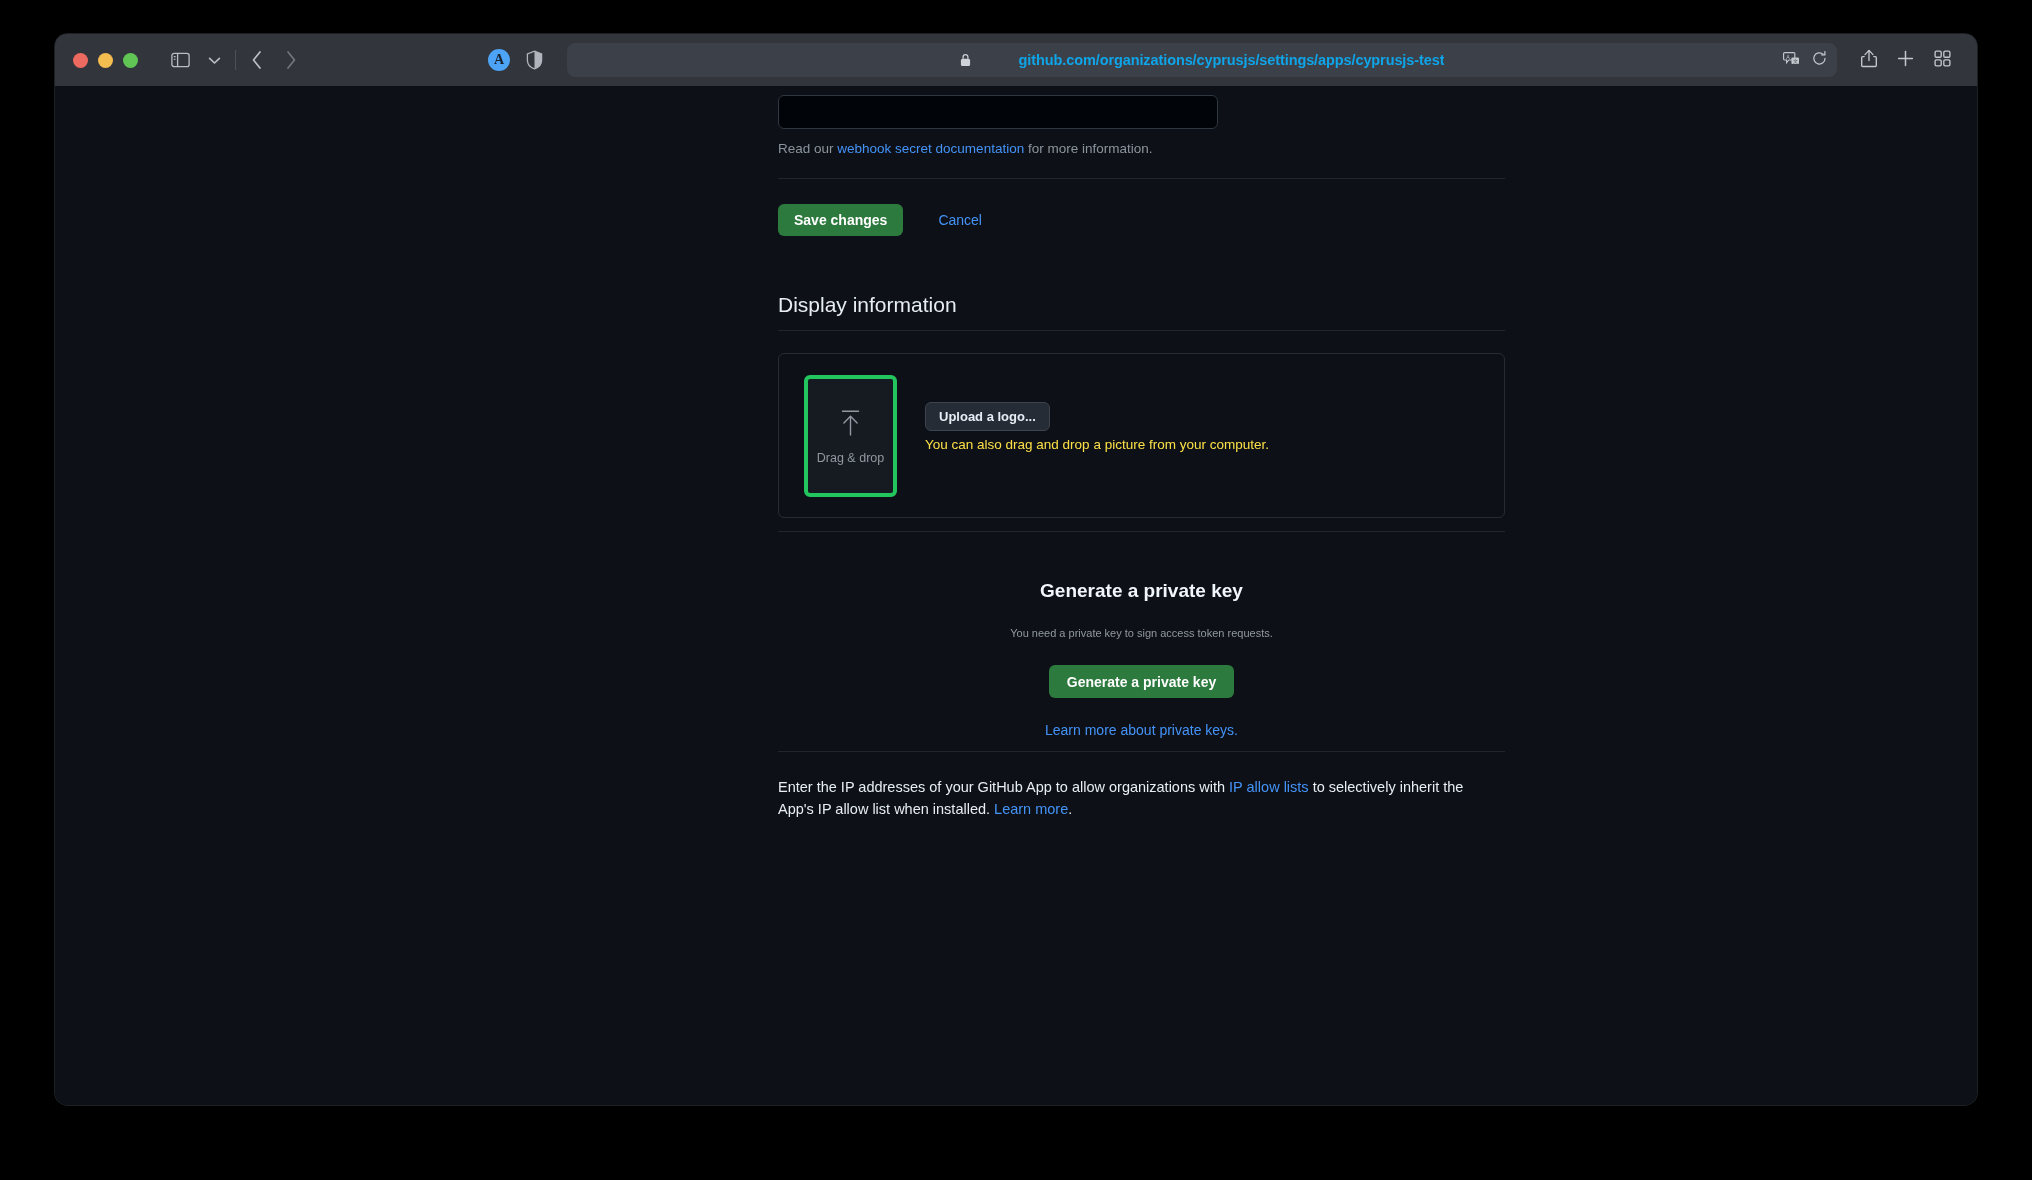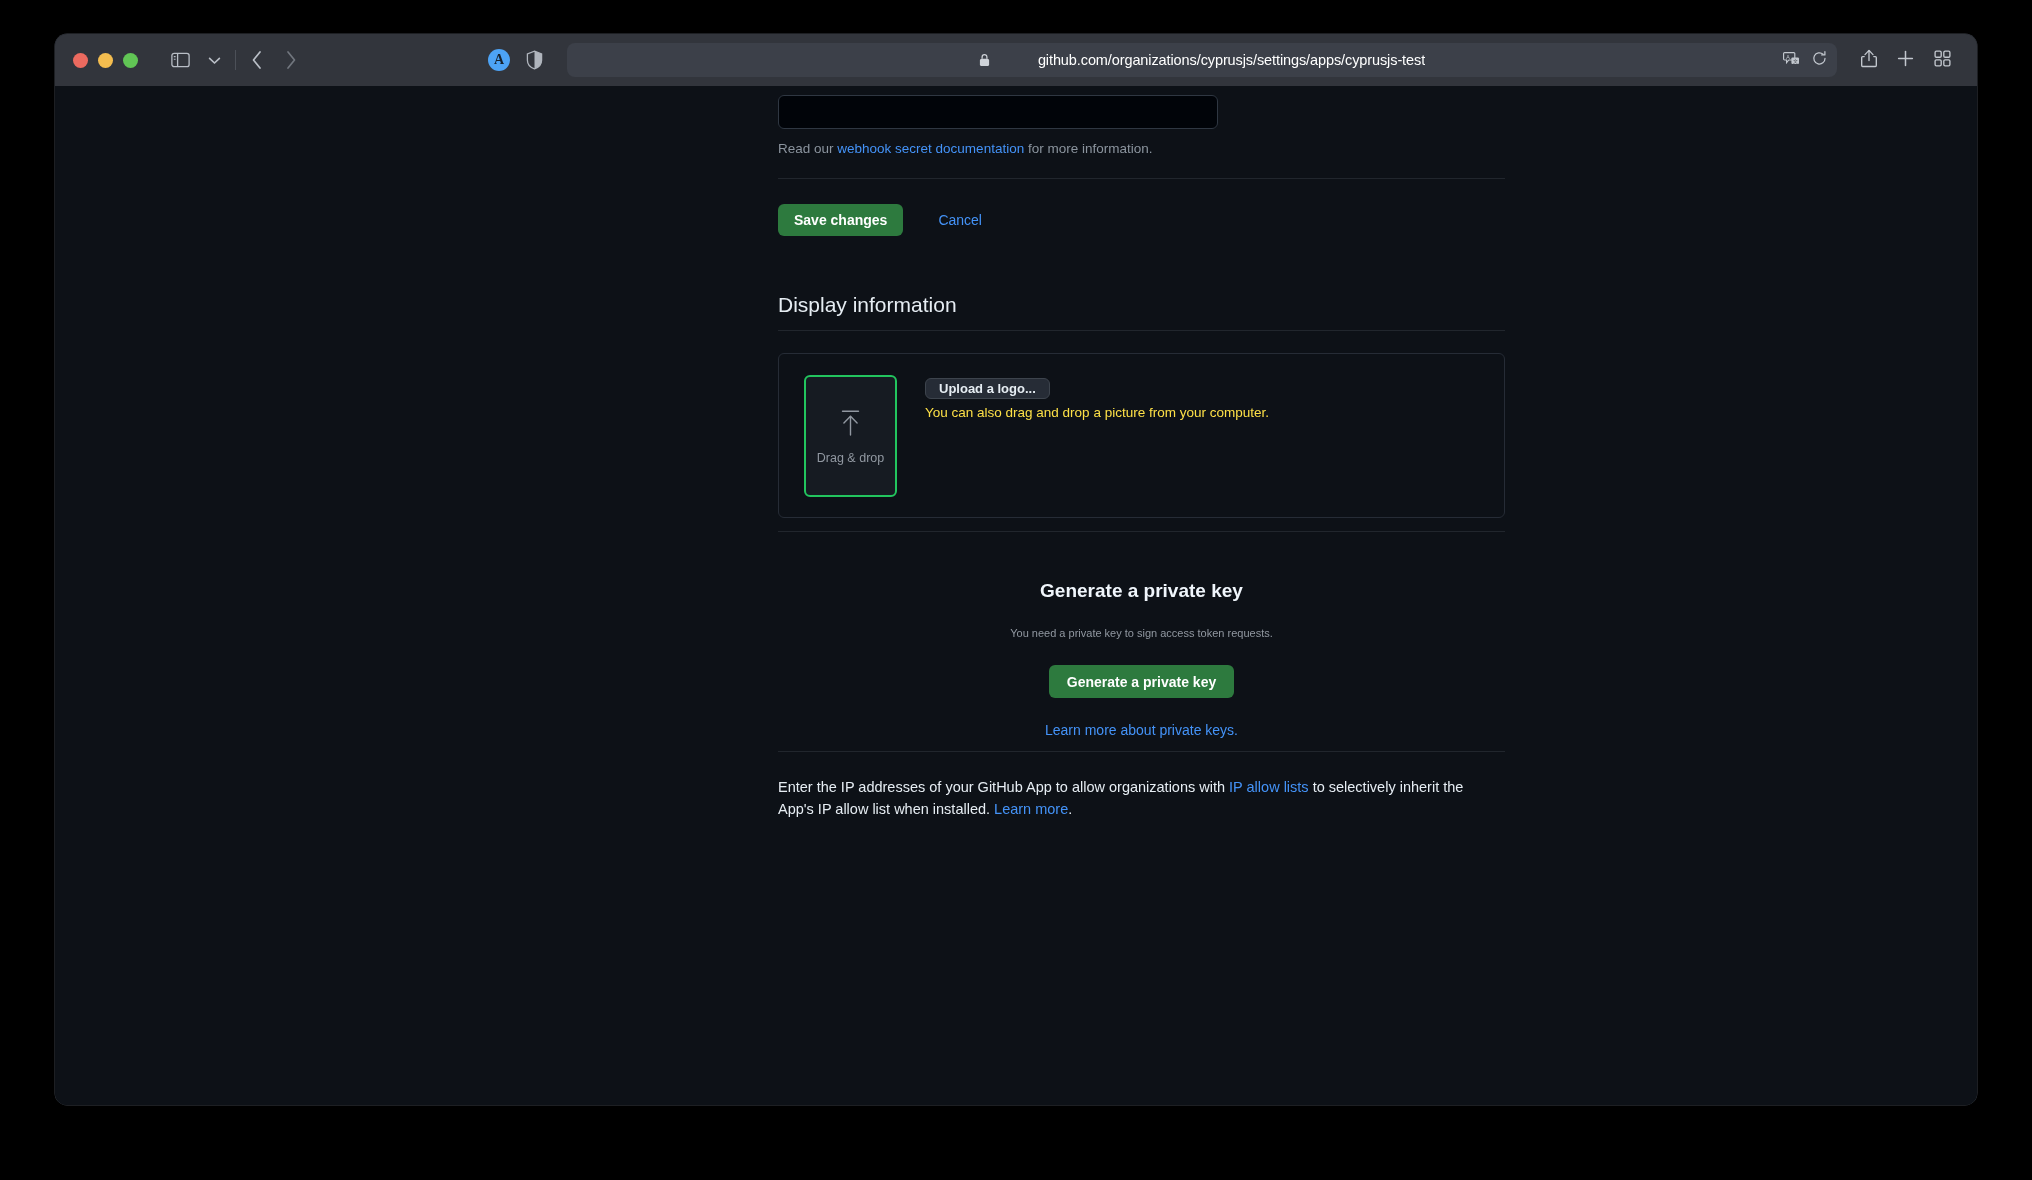--- a/index.html
+++ b/index.html
@@ -109,23 +109,23 @@
   }
   .urlbar-center {
     display: flex;
     align-items: center;
     gap: 7px;
     max-width: 92%;
     overflow: hidden;
   }
   .lock-icon { color: #cfd3d9; display: flex; align-items: center; }
   .url-text {
-    color: #ffffff;
+    color: #0ea5e9;
     font-size: 14.5px;
-    font-weight: normal;
+    font-weight: bold;
     white-space: nowrap;
     overflow: hidden;
     text-overflow: ellipsis;
     letter-spacing: -0.1px;
     margin-left: 41px;
   }
   .urlbar-right {
     position: absolute;
     right: 10px;
     display: flex;
@@ -238,21 +238,21 @@
     border: 1px solid #262c36;
     border-radius: 6px;
     display: flex;
     align-items: flex-start;
     padding: 21px 25px;
     background: #0d1117;
   }
   .dropzone {
     width: 93px; height: 122px;
     background: #161b22;
-    border: 2px solid #22c55e;
+    border: 4px solid #22c55e;
     border-radius: 6px;
     display: flex;
     flex-direction: column;
     align-items: center;
     justify-content: center;
     gap: 9px;
     cursor: pointer;
   }
   .dropzone-label {
     color: #9198a1;
@@ -262,24 +262,25 @@
     margin-left: 28px;
     padding-top: 3px;
   }
   .btn-secondary {
     background: #262c36;
     border: 1px solid #3d444d;
     border-radius: 6px;
     color: #e6edf3;
     font-size: 13px;
     font-weight: bold;
-    height: 21px;
+    height: 29px;
     padding: 0 13px;
     cursor: pointer;
     font-family: "Liberation Sans", sans-serif;
+    margin-top: 24px;
   }
   .upload-hint {
     color: #fde047;
     font-size: 13.5px;
     margin-top: 6px;
     text-align: center;
   }
 
   
   .blankslate {

